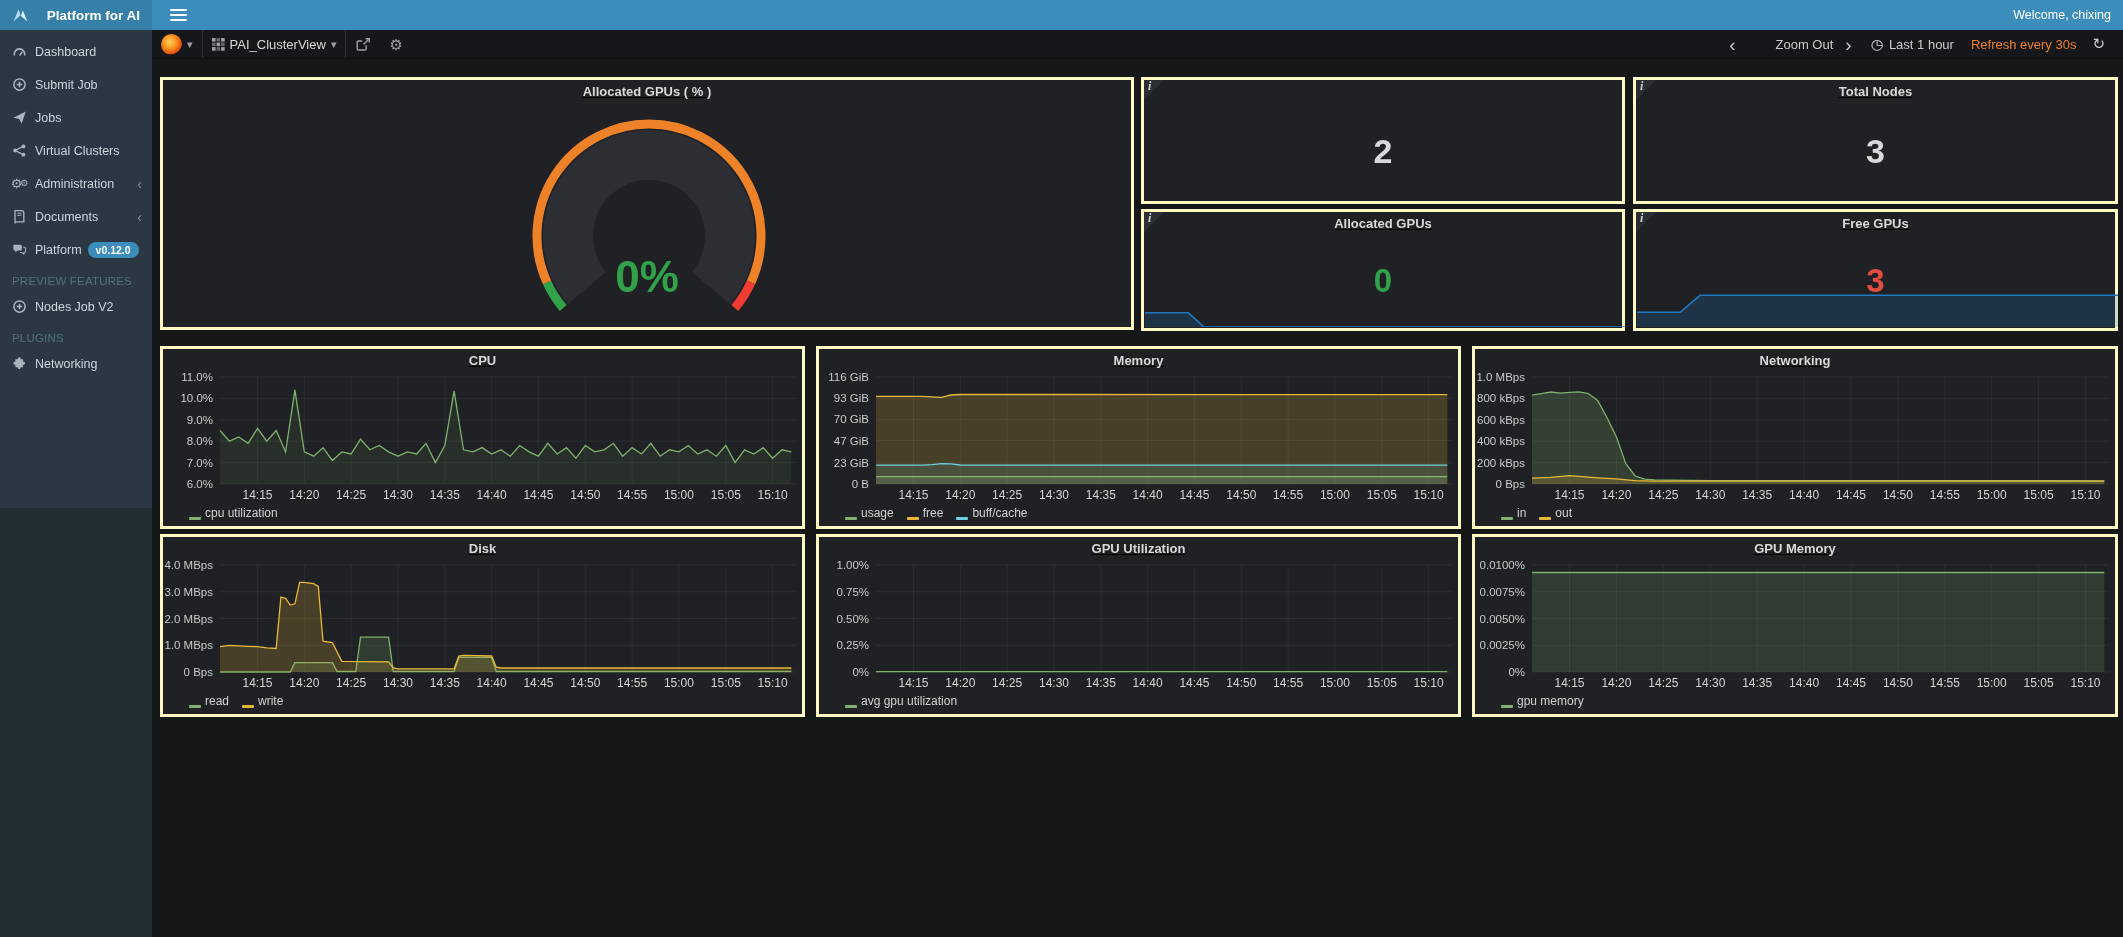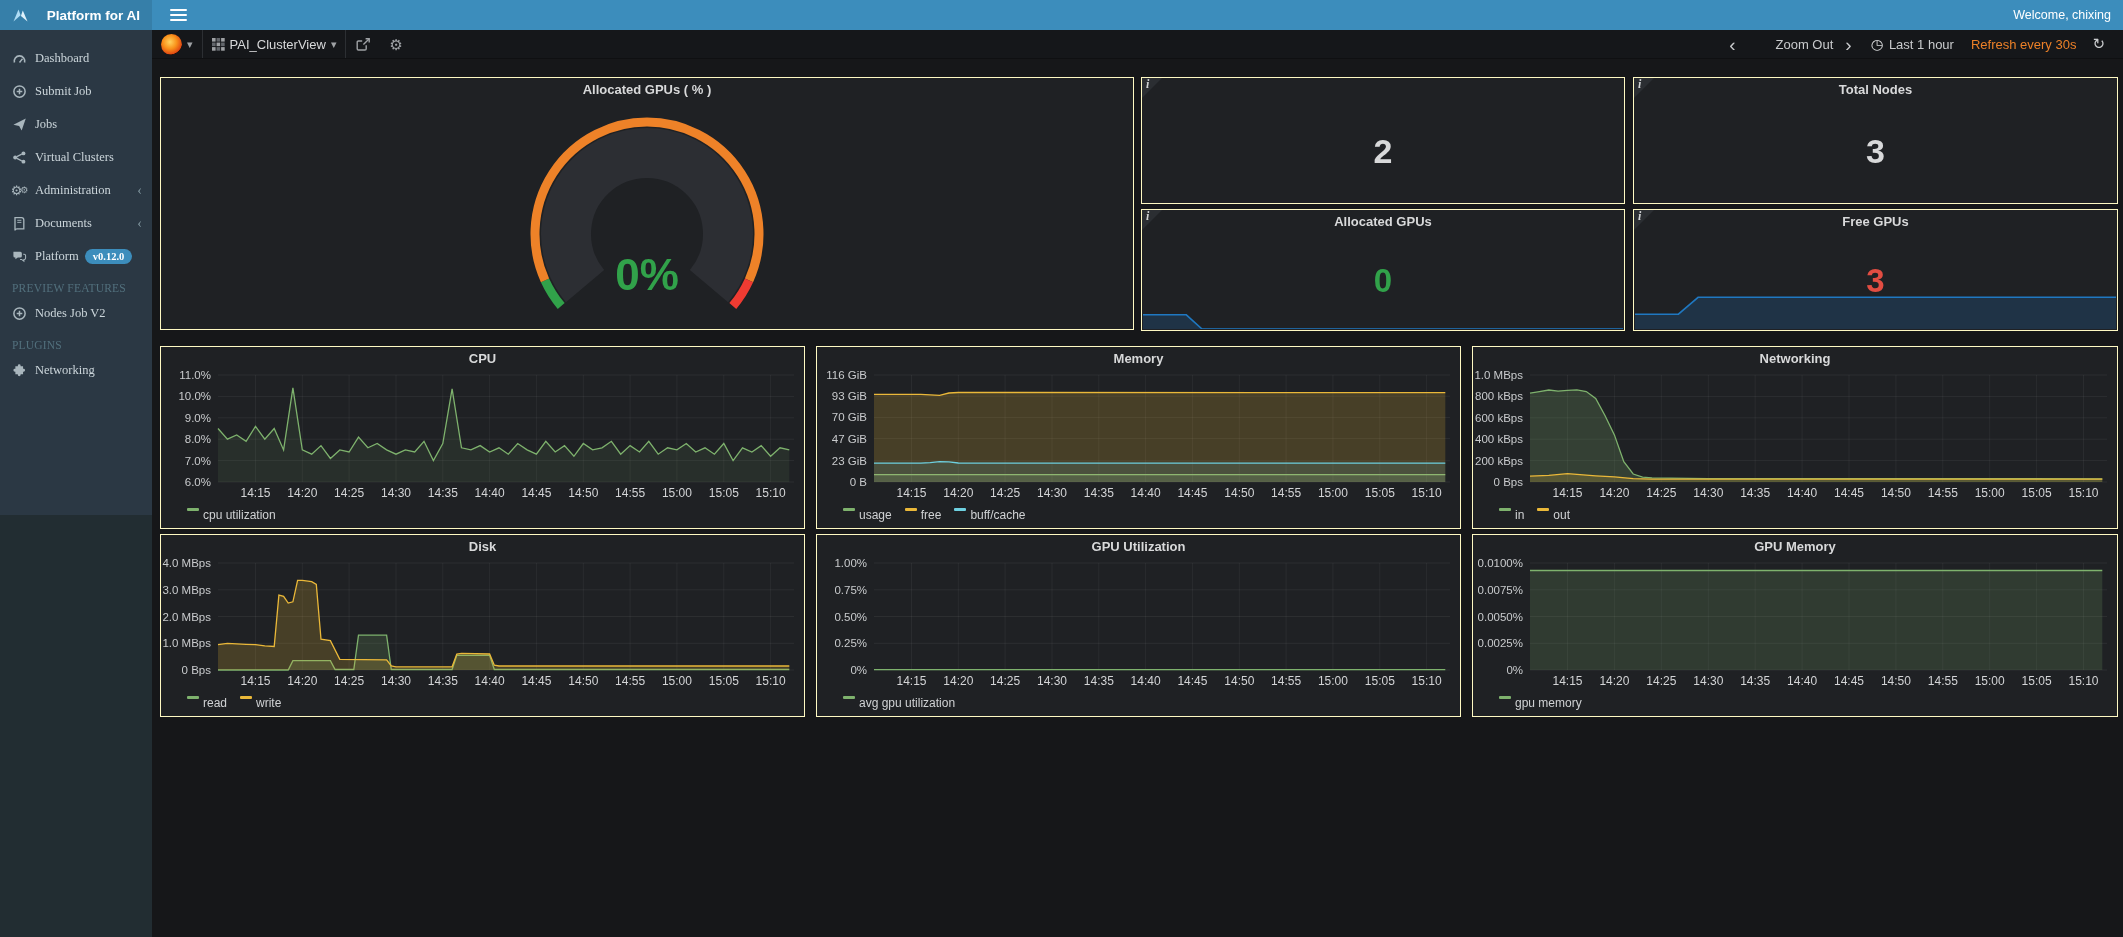--- a/index.html
+++ b/index.html
@@ -8,21 +8,21 @@
   
   .navbar{position:absolute;top:0;left:0;right:0;height:30px;background:#3c8dbc;display:flex;z-index:20;}
   .brand{width:152px;height:30px;background:#367fa9;display:flex;align-items:center;justify-content:center;gap:18px;
     color:#fff;font-weight:bold;font-size:13.5px;cursor:pointer;}
   .nav-rest{flex:1;display:flex;align-items:center;justify-content:space-between;padding:0 12px;}
   .hamb{display:flex;flex-direction:column;gap:3px;cursor:pointer;padding:4px 6px;}
   .hamb i{display:block;width:17px;height:2px;background:#fff;border-radius:1px;}
   .welcome{color:#fff;font-size:12.5px;cursor:pointer;}
   
   .sidebar{position:absolute;top:30px;left:0;width:152px;bottom:0;background:#222d32;z-index:15;}
-  .menu-wrap{background:#2b3844;height:473px;padding-top:12px;font-family:Liberation Serif, serif;}
+  .menu-wrap{background:#2b3844;height:473px;padding-top:5px;}
   .side-item{display:flex;align-items:center;height:33px;padding:0 10px;color:#ccd6db;font-size:12.5px;cursor:pointer;}
   .side-item .ico{width:19px;margin-right:6px;color:#a9b6bd;display:flex;align-items:center;justify-content:center;flex:none;}
   .side-header{padding:9px 12px 3px;color:#52707d;font-size:11.5px;letter-spacing:.2px;}
   .badge{background:#3c8dbc;color:#fff;font-weight:bold;font-size:10.5px;border-radius:9px;padding:2px 8px;margin-left:6px;}
   .chev{margin-left:auto;color:#7f949d;font-size:14px;line-height:1;}
   
   .content{position:absolute;left:152px;top:30px;right:0;bottom:0;background:#161719;}
   .gtoolbar{height:28px;background:#15171a;border-bottom:1px solid #0f1012;display:flex;align-items:center;
     color:#c9cbcd;font-size:13px;}
   .gt-left,.gt-right{display:flex;align-items:center;height:28px;}
@@ -31,28 +31,28 @@
   .gt-div{width:1px;height:28px;background:#2c2f33;}
   .glogo{width:21px;height:21px;border-radius:50%;flex:none;cursor:pointer;
     background:radial-gradient(circle at 42% 38%,#ffd35e 0%,#f9921b 38%,#e04a12 68%,#2a0b04 72%,#1a1a1a 73%);}
   .caret{color:#9fa2a5;font-size:11px;}
   .dashname{color:#d8d9da;}
   .gicon{color:#9fa2a5;font-size:15px;line-height:1;}
   .chevbtn{color:#c9cbcd;font-size:19px;line-height:1;padding:0 6px;cursor:pointer;}
   .clockg{font-size:14px;color:#d8d9da;}
   
   .dashboard{position:absolute;top:29px;left:0;right:0;bottom:0;}
-  .panel{position:absolute;background:#1f2124;border:1px solid #fef9c3;box-sizing:border-box;}
+  .panel{position:absolute;background:#1f2124;border:3px solid #fef9c3;box-sizing:border-box;text-decoration:underline;}
   .panel-title{height:22px;line-height:23px;text-align:center;color:#d8d9da;font-size:13px;font-weight:bold;cursor:pointer;
     white-space:nowrap;overflow:hidden;}
   .plot{position:absolute;top:22px;left:0;right:0;bottom:26px;cursor:crosshair;}
   .gplot{position:absolute;top:24px;left:0;right:0;bottom:0;}
   .legend{position:absolute;left:26px;right:4px;bottom:3px;height:20px;font-size:12px;color:#d0d2d4;
     display:flex;align-items:center;gap:13px;white-space:nowrap;}
-  .legend-item{display:flex;align-items:flex-start;gap:4px;cursor:pointer;}
+  .legend-item{display:flex;align-items:flex-end;gap:4px;cursor:pointer;}
   .legend-dash{display:inline-block;width:12px;height:3px;border-radius:1px;}
   .stat-value{position:absolute;top:22px;left:0;right:0;bottom:0;display:flex;align-items:center;justify-content:center;
     font-weight:bold;color:#d8d9da;}
   .big34{font-size:34px;} .big32{font-size:33px;}
   .gauge-value{position:absolute;left:0;right:0;top:172px;text-align:center;font-size:44px;font-weight:bold;}
   .spark{position:absolute;left:1px;right:1px;bottom:1px;}
   .corner{position:absolute;top:0;left:0;width:0;height:0;border-top:20px solid #2b2e32;border-right:20px solid transparent;cursor:pointer;}
   .info-i{position:absolute;top:0;left:4px;color:#cfd1d3;font-family:"Liberation Serif","DejaVu Serif",serif;
     font-style:italic;font-weight:bold;font-size:12px;line-height:13px;}
 </style>

